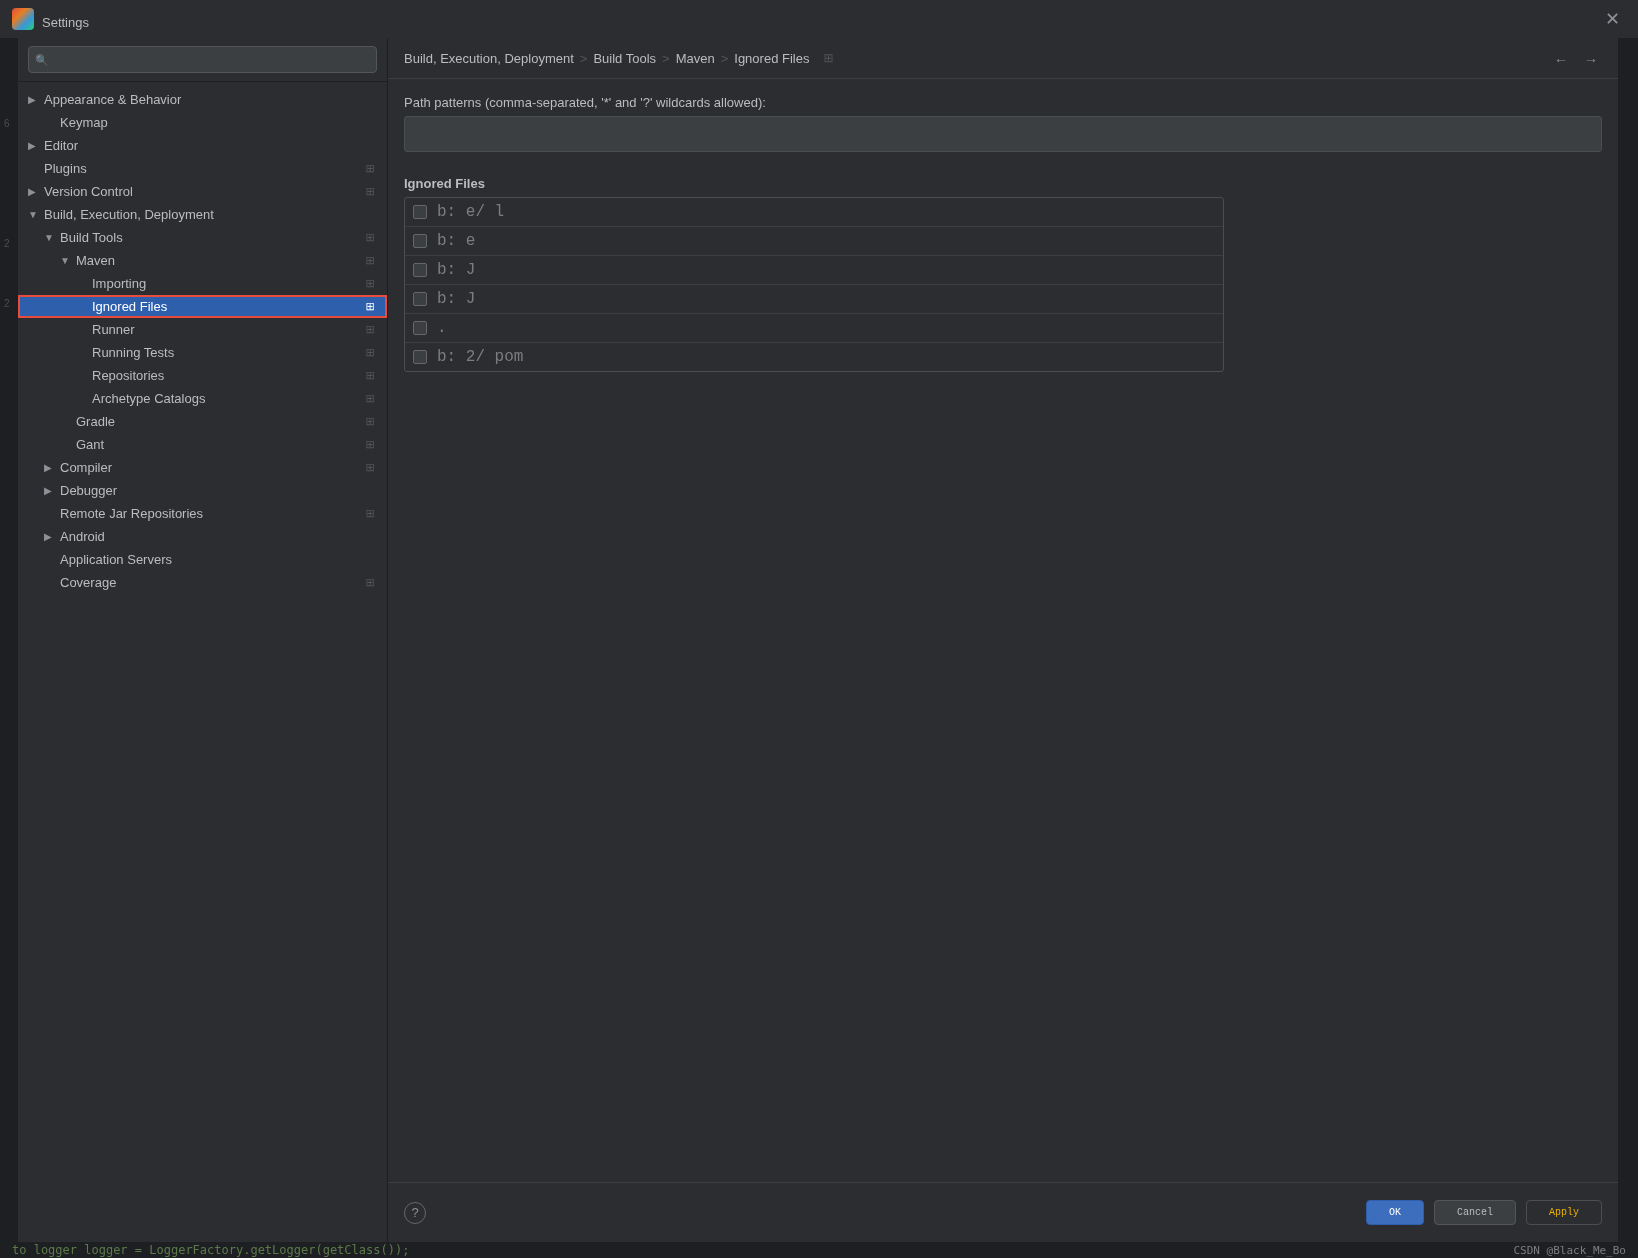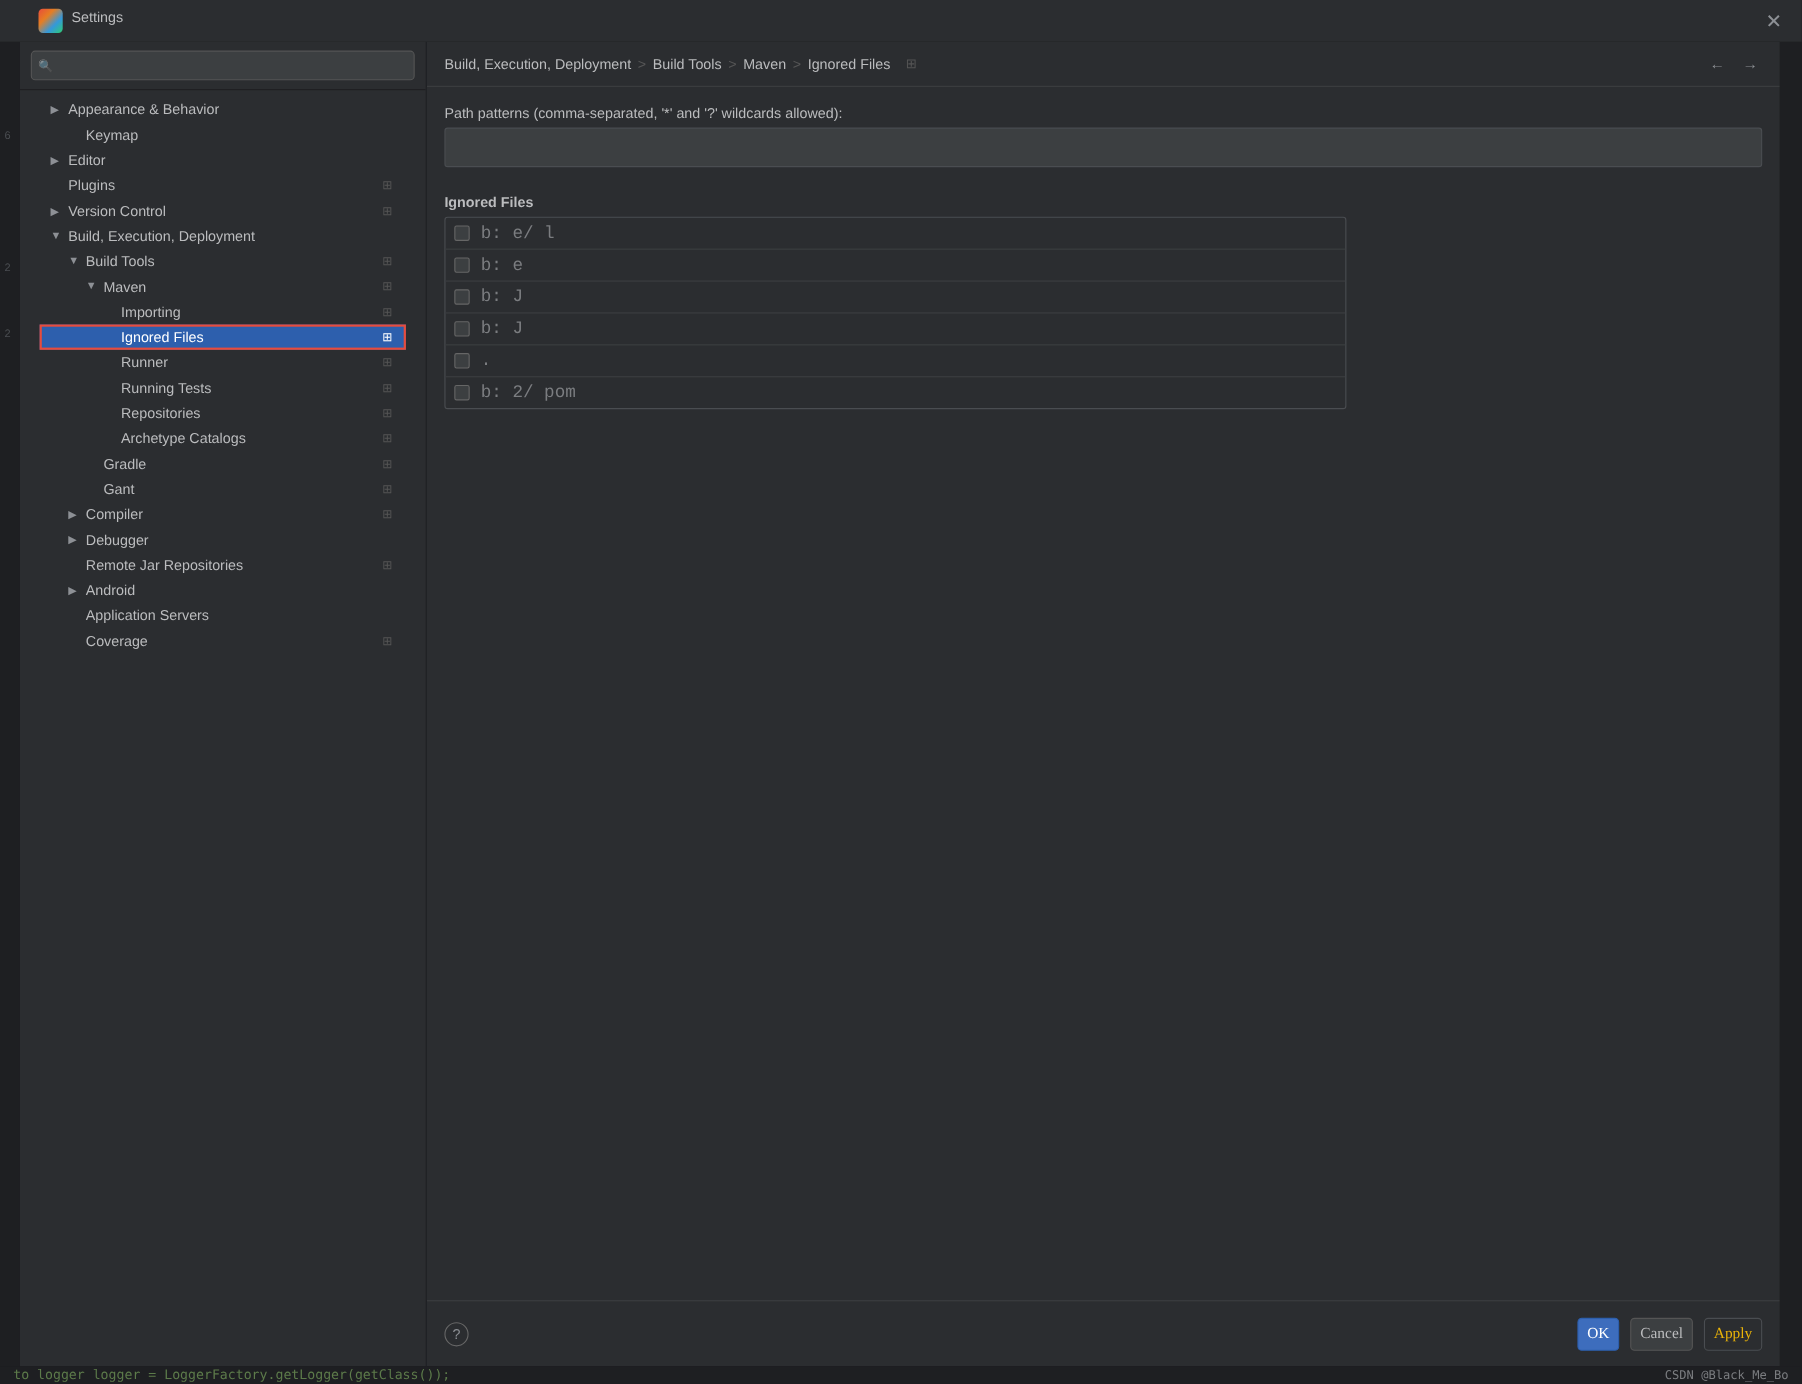--- a/index.html
+++ b/index.html
@@ -20,23 +20,22 @@
       display: flex;
       align-items: center;
       justify-content: space-between;
       background: #2b2d30;
       padding: 6px 12px;
       height: 38px;
       flex-shrink: 0;
     }
     .title-bar-left {
       display: flex;
-      align-items: flex-start;
+      align-items: flex-end;
       gap: 8px;
-      margin-left: 23px;
     }
     .title-bar-icon {
       width: 22px;
       height: 22px;
       background: linear-gradient(135deg, #e74c3c, #e67e22, #3498db, #2ecc71);
       border-radius: 4px;
       flex-shrink: 0;
     }
     .title-bar-title {
       color: #bbbcbe;
@@ -93,21 +92,21 @@
       left: 7px;
       top: 50%;
       transform: translateY(-50%);
       font-size: 11px;
       opacity: 0.5;
     }
 
     .sidebar-tree {
       flex: 1;
       overflow-y: auto;
-      padding: 6px 18px;
+      padding: 6px 0;
     }
     .sidebar-tree::-webkit-scrollbar { width: 6px; }
     .sidebar-tree::-webkit-scrollbar-track { background: #2b2d30; }
     .sidebar-tree::-webkit-scrollbar-thumb { background: #555; border-radius: 3px; }
 
     .tree-item {
       display: flex;
       align-items: center;
       padding: 4px 10px;
       cursor: pointer;
@@ -294,26 +293,26 @@
       display: flex;
       align-items: center;
       justify-content: center;
     }
     .bottom-right {
       display: flex;
       gap: 10px;
       align-items: center;
     }
     .btn {
-      padding: 6px 8px;
+      padding: 6px 22px;
       border-radius: 4px;
-      font-size: 14px;
+      font-size: 10px;
       cursor: pointer;
       border: 1px solid transparent;
-      font-family: Liberation Serif, serif;
+      font-family: Liberation Mono, monospace;
     }
     .btn-ok {
       background: #3d6dbd;
       color: #fff;
       border-color: #2d5fad;
     }
     .btn-cancel {
       background: #3c3f41;
       color: #bbbcbe;
       border-color: #555;

